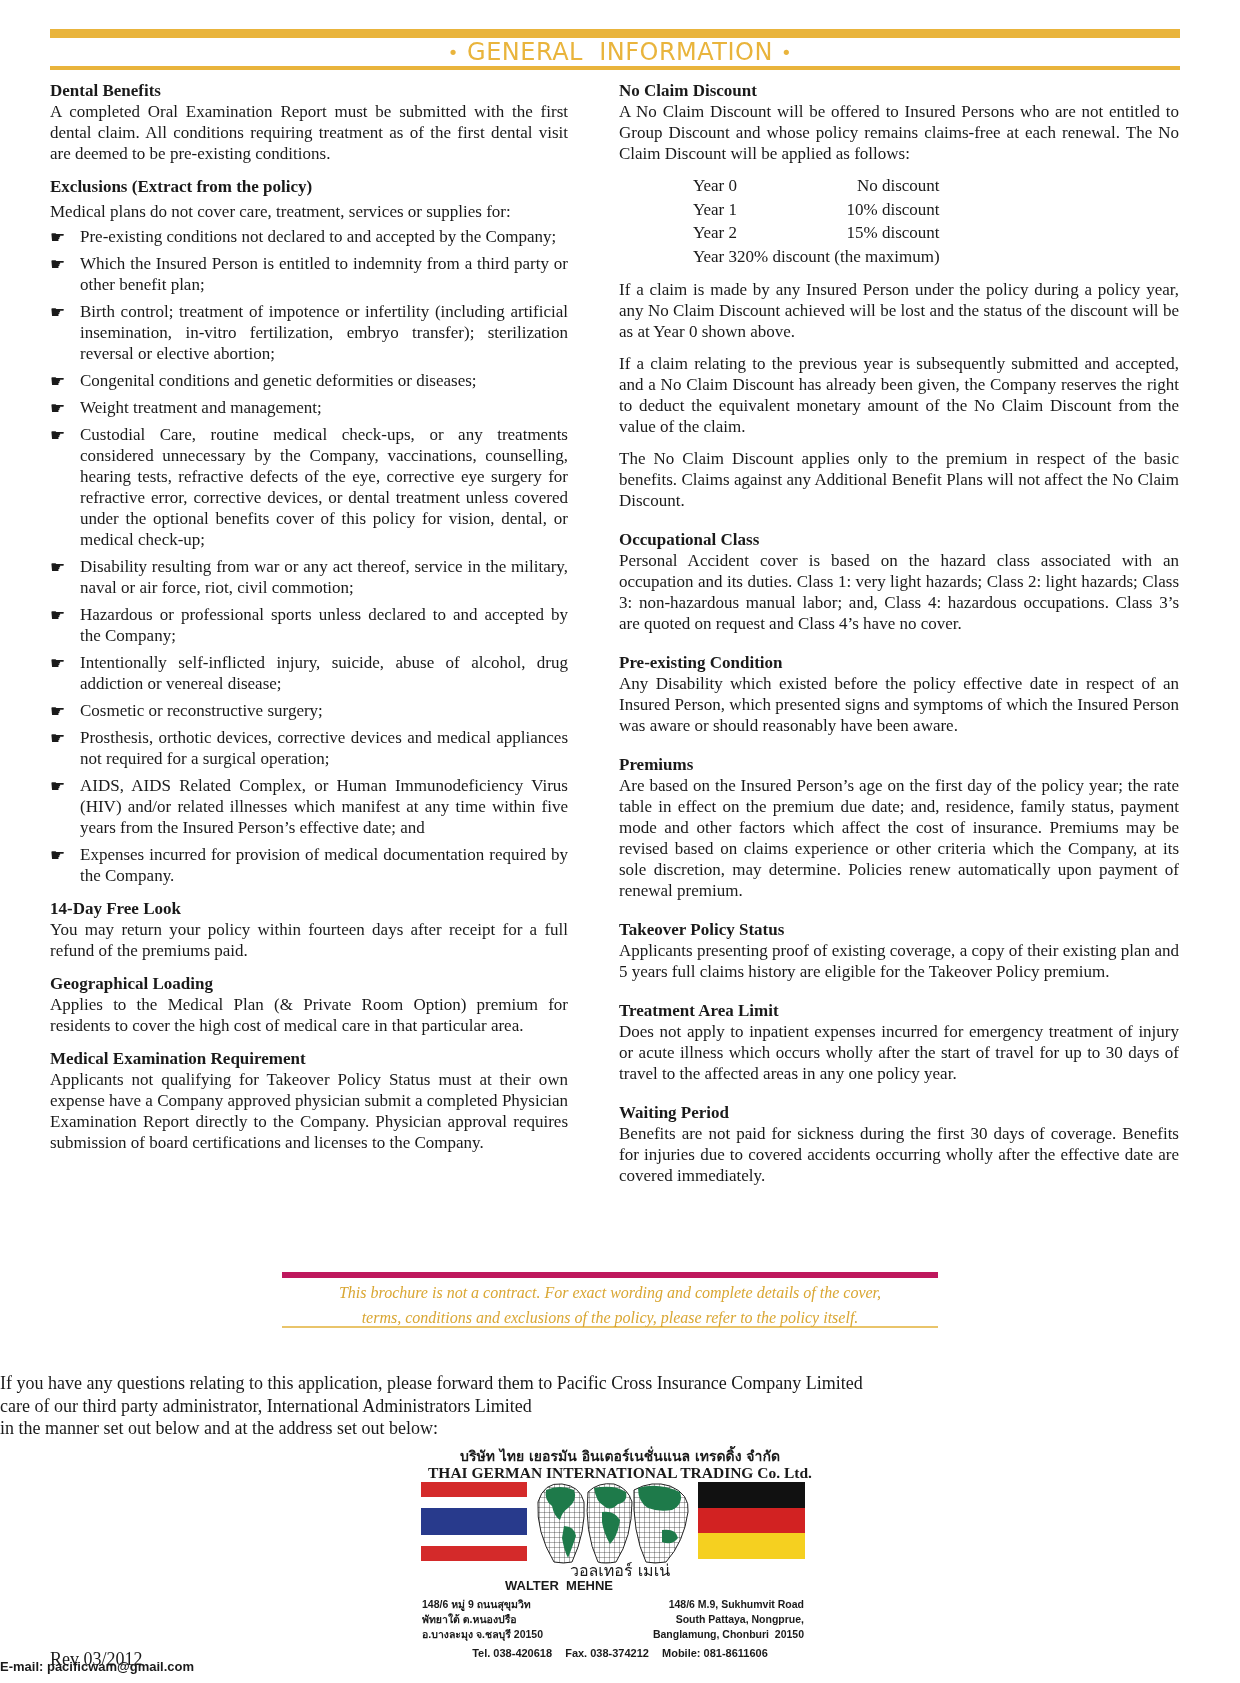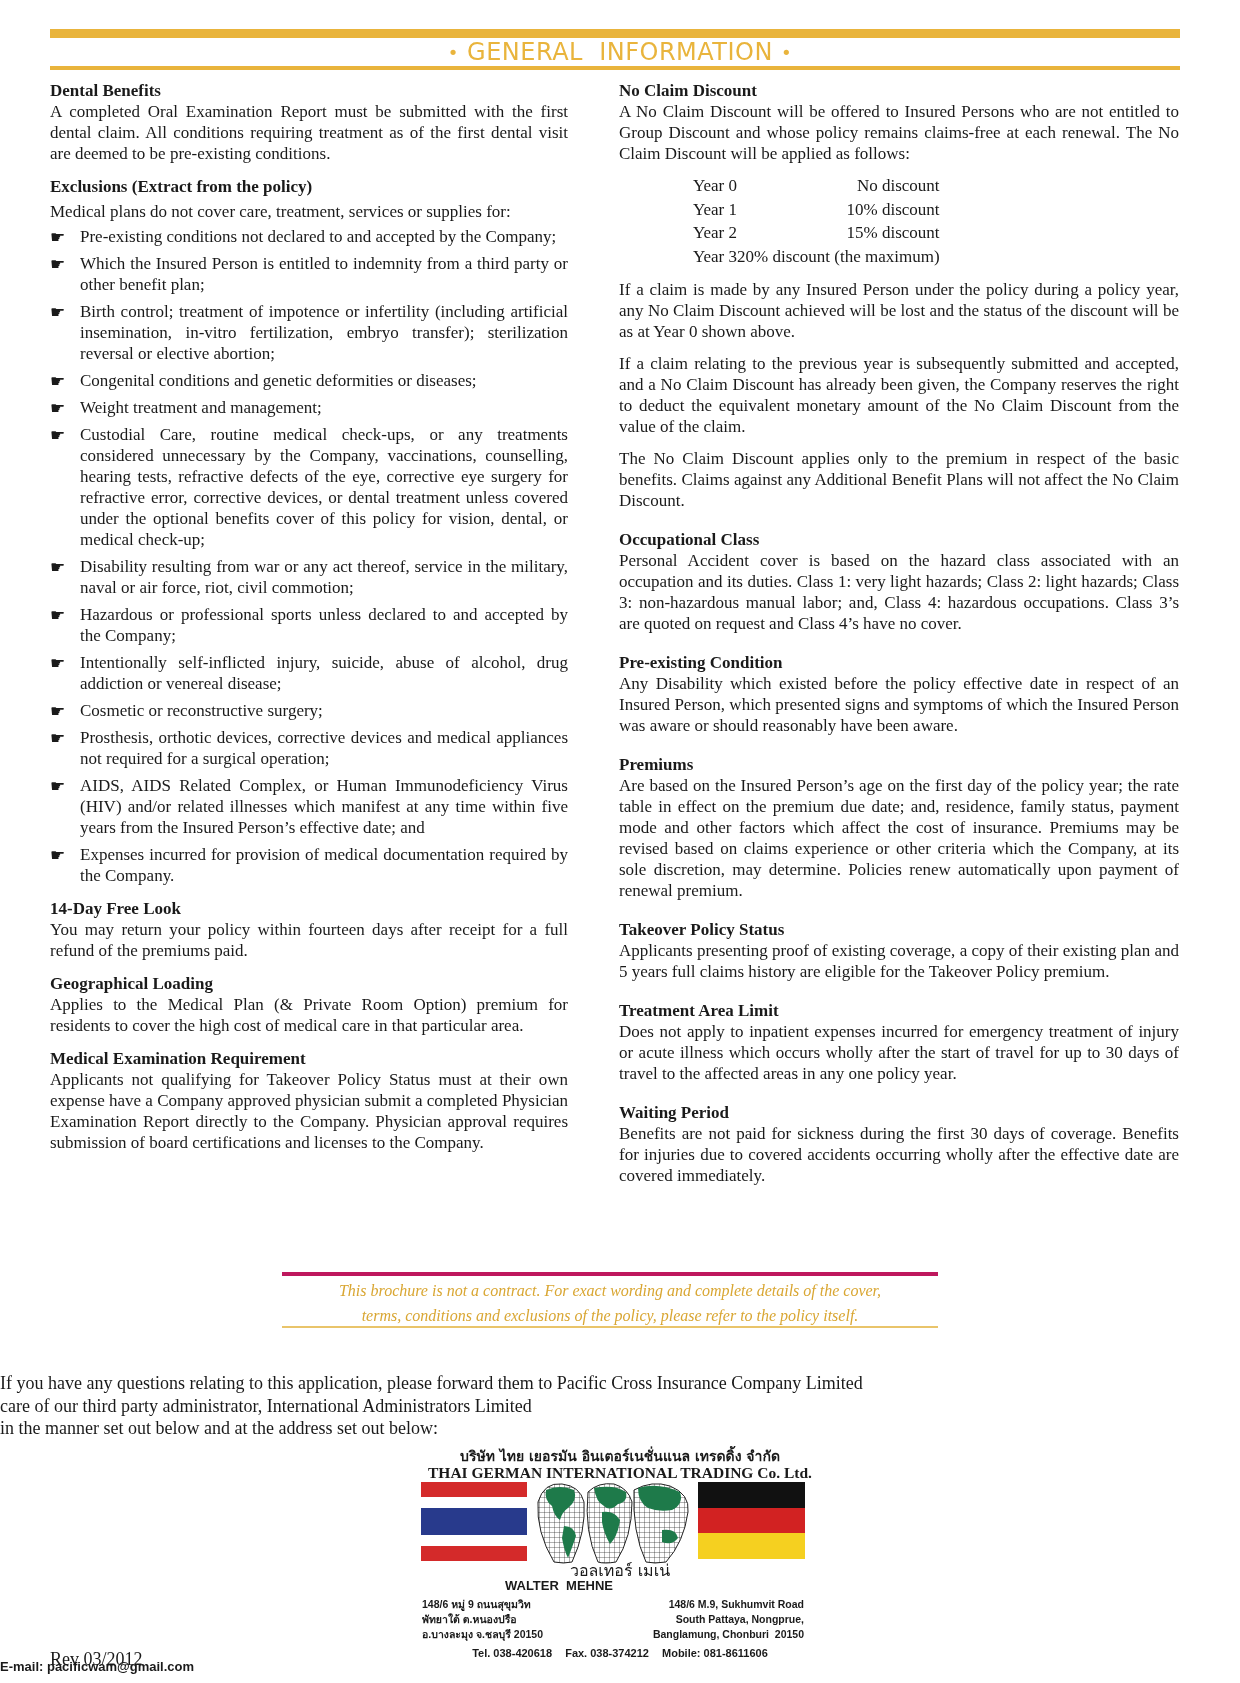--- a/index.html
+++ b/index.html
@@ -28,21 +28,21 @@
     .intro { margin-top: 4px; margin-bottom: 4px; }
     ul.bullets { list-style: none; margin: 0; padding: 0; }
     ul.bullets li { position: relative; padding-left: 30px; margin-bottom: 6px; text-align: justify; }
     .hand-icon { position: absolute; left: 0; top: 1px; font-size: 17px; font-family: "DejaVu Sans", sans-serif; }
     .ncd-table { margin: 10px 0 11px 0; border-collapse: collapse; }
     .ncd-table td { padding: 0; line-height: 23.5px; vertical-align: top; text-align: right; }
     .ncd-table td.year { width: 118px; }
 
     .disclaimer {
       position: absolute; left: 282px; width: 656px; top: 1272px; height: 56px;
-      border-top: 4px solid #be185d; border-bottom: 2px solid #e9c46a;
+      border-top: 6px solid #be185d; border-bottom: 2px solid #e9c46a;
       text-align: center; color: #d9a632; font-style: italic;
       font-size: 16px; line-height: 25px; padding-top: 2px; box-sizing: border-box;
     }
     .contact-intro {
       position: absolute; left: 0; width: 1240px; top: 1372px; text-align: left;
       font-size: 18px; line-height: 22.5px;
     }
     .company-thai {
       position: absolute; left: 0; width: 1240px; top: 1448px; text-align: center;
       font-family: "DejaVu Sans", sans-serif; font-weight: bold; font-size: 14px; line-height: 16px;

